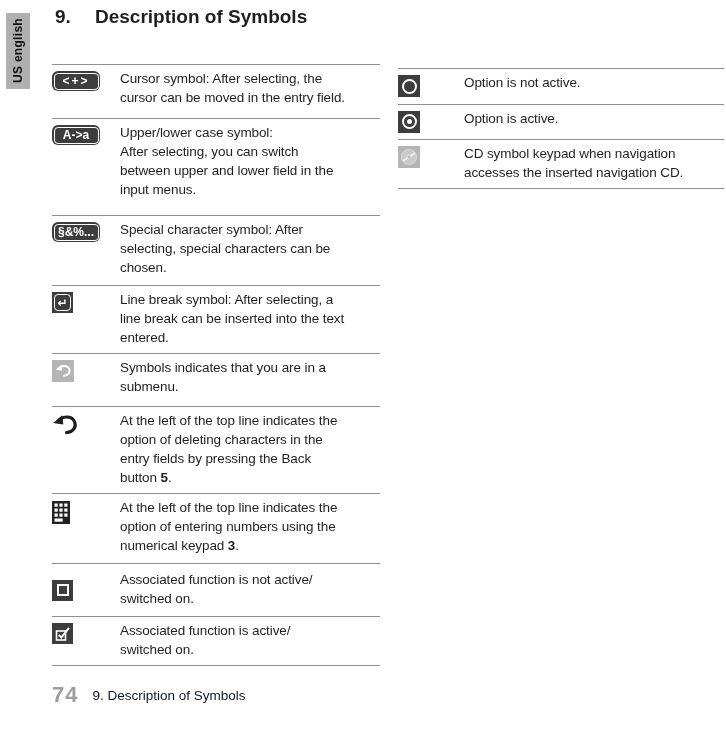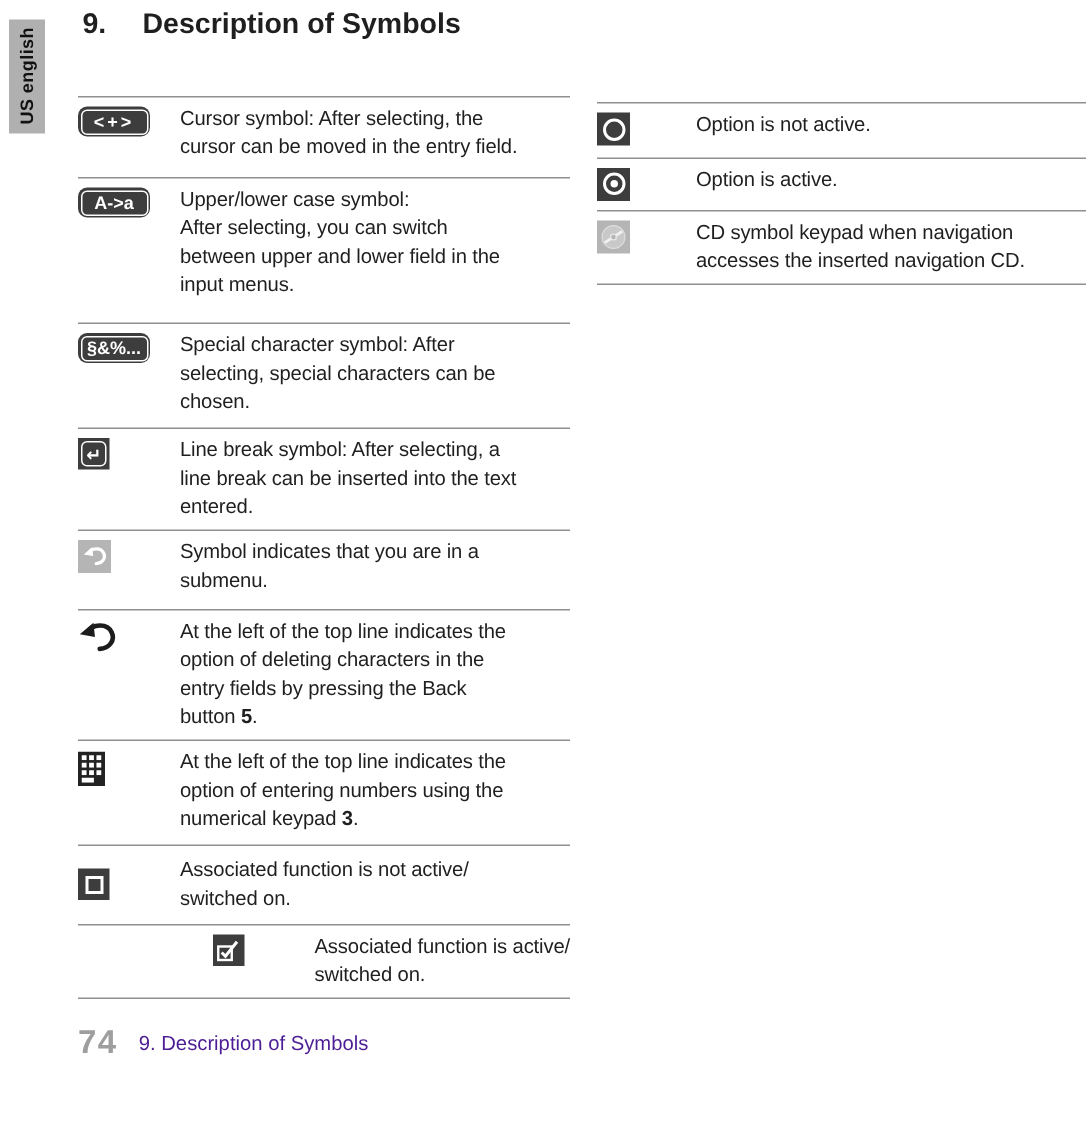--- a/index.html
+++ b/index.html
@@ -28,21 +28,21 @@
   .col-right{left:398px;top:68px;width:326px;}
   .row{display:flex;border-top:1px solid #8f8f8f;box-sizing:border-box;padding:4px 0 6px 0;}
   .col-left .row:last-child,.col-right .row:last-child{border-bottom:1px solid #8f8f8f;}
   .icon-cell{flex:0 0 68px;}
   .col-right .icon-cell{flex:0 0 66px;}
   .desc{font-size:13.5px;line-height:19px;white-space:pre-line;letter-spacing:-0.1px;}
   .desc b{font-weight:bold;}
   
   .r1{min-height:54px;} .r2{min-height:97px;} .r3{min-height:70px;}
   .r4{min-height:65px;} .r5{min-height:53px;} .r6{min-height:87px;}
-  .r7{min-height:70px;} .r8{min-height:53px;align-items:center;} .r9{min-height:50px;justify-content:flex-end;}
+  .r7{min-height:70px;} .r8{min-height:53px;align-items:center;} .r9{min-height:50px;}
   .q1{min-height:33px;} .q2{min-height:33px;} .q3{min-height:48px;}
   
   .sym-btn{
     display:inline-flex;align-items:center;justify-content:center;
     margin-top:2px;height:20px;min-width:48px;padding:0 5px;box-sizing:border-box;
     background:#3d3d3d;color:#fff;border-radius:6px;position:relative;
     font-size:12px;font-weight:bold;white-space:nowrap;
   }
   .sym-btn::after{
     content:"";position:absolute;inset:1.5px;border:1px solid #fff;border-radius:4px;pointer-events:none;
@@ -60,21 +60,21 @@
   .sq-dark.bordered::after{
     content:"";position:absolute;inset:2px;border:1px solid #fff;border-radius:4px;pointer-events:none;
   }
   .return-glyph{color:#fff;font-size:12px;font-weight:bold;font-family:"DejaVu Sans",sans-serif;line-height:1;}
   .inner-square{width:8px;height:8px;border:2px solid #fff;display:block;}
   .radio-ring{width:11px;height:11px;border:2.5px solid #fff;border-radius:50%;display:flex;align-items:center;justify-content:center;}
   .radio-dot{width:5px;height:5px;border-radius:50%;background:#fff;display:block;}
   .arrow-wrap{display:inline-block;margin-top:3px;}
   .footer{position:absolute;left:52px;top:684px;display:flex;align-items:flex-end;gap:14px;}
   .footer .page-num{font-size:22px;font-weight:bold;color:#9e9e9e;line-height:1;letter-spacing:1px;}
-  .footer .footer-text{font-size:13.5px;color:#4c1d95;padding-bottom:3px;}
+  .footer .footer-text{font-size:13.5px;color:#0f172a;padding-bottom:3px;}
 </style>
 </head>
 <body>
 
 <div class="lang-tab">
   <span>US english</span>
 </div>
 
 <div class="heading">
   <span class="num">9.</span>
@@ -123,21 +123,21 @@
 
   <div class="row r5">
     <div class="icon-cell">
       <span class="sq-gray">
         <svg width="17" height="14" viewBox="0 0 27 22">
           <path d="M6.2 7.6 C9.5 1.8 19.5 1.2 22.5 7.6 C24.8 12.6 21.2 18.2 14.5 18.6" fill="none" stroke="#ffffff" stroke-width="3.4" stroke-linecap="round"></path>
           <path d="M10.3 1.2 L1.2 8.9 L11.3 10.6 Z" fill="#ffffff"></path>
         </svg>
       </span>
     </div>
-    <div class="desc"><span>Symbol indicates that you are in a
+    <div class="desc"><span>Symbols indicates that you are in a
 submenu.</span></div>
   </div>
 
   <div class="row r6">
     <div class="icon-cell">
       <span class="arrow-wrap">
         <svg width="27" height="22" viewBox="0 0 27 22">
           <path d="M6.2 7.6 C9.5 1.8 19.5 1.2 22.5 7.6 C24.8 12.6 21.2 18.2 14.5 18.6" fill="none" stroke="#1c1c1c" stroke-width="3.1" stroke-linecap="round"></path>
           <path d="M10.3 1.2 L1.2 8.9 L11.3 10.6 Z" fill="#1c1c1c"></path>
         </svg>

